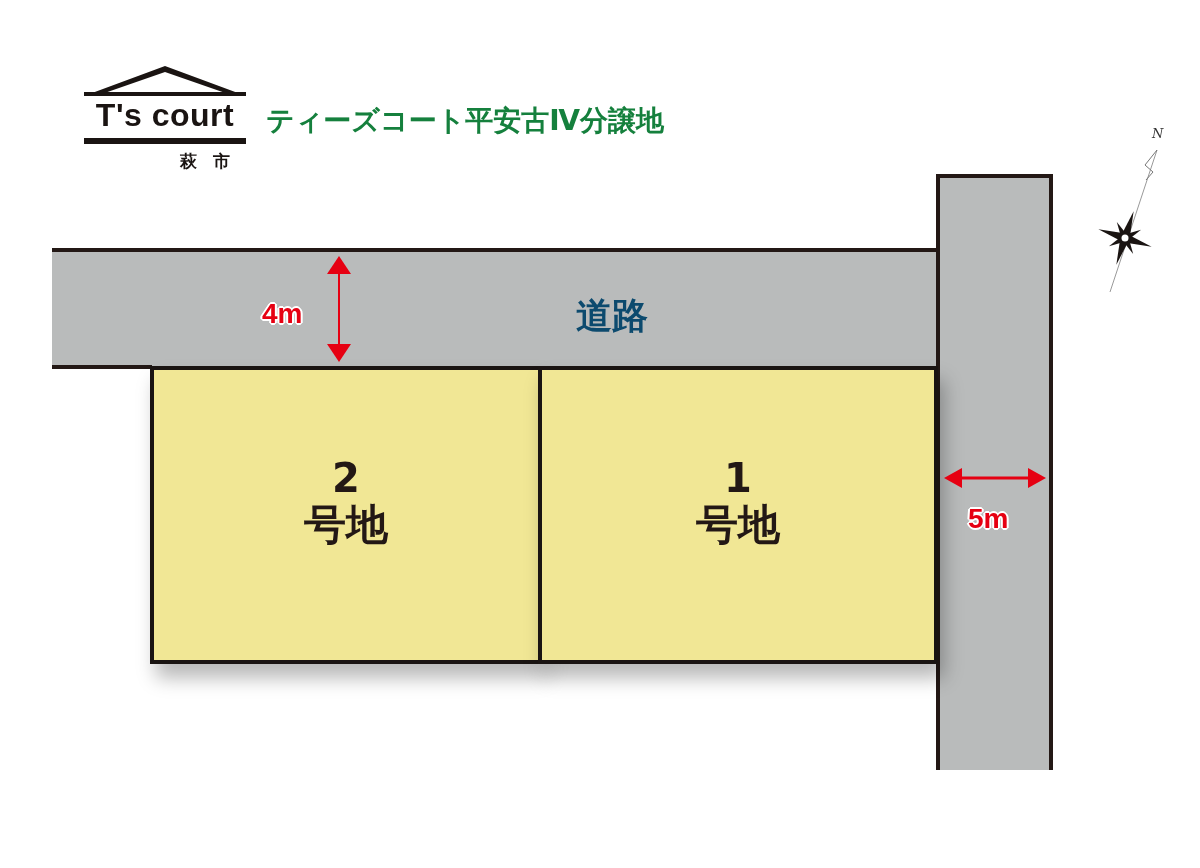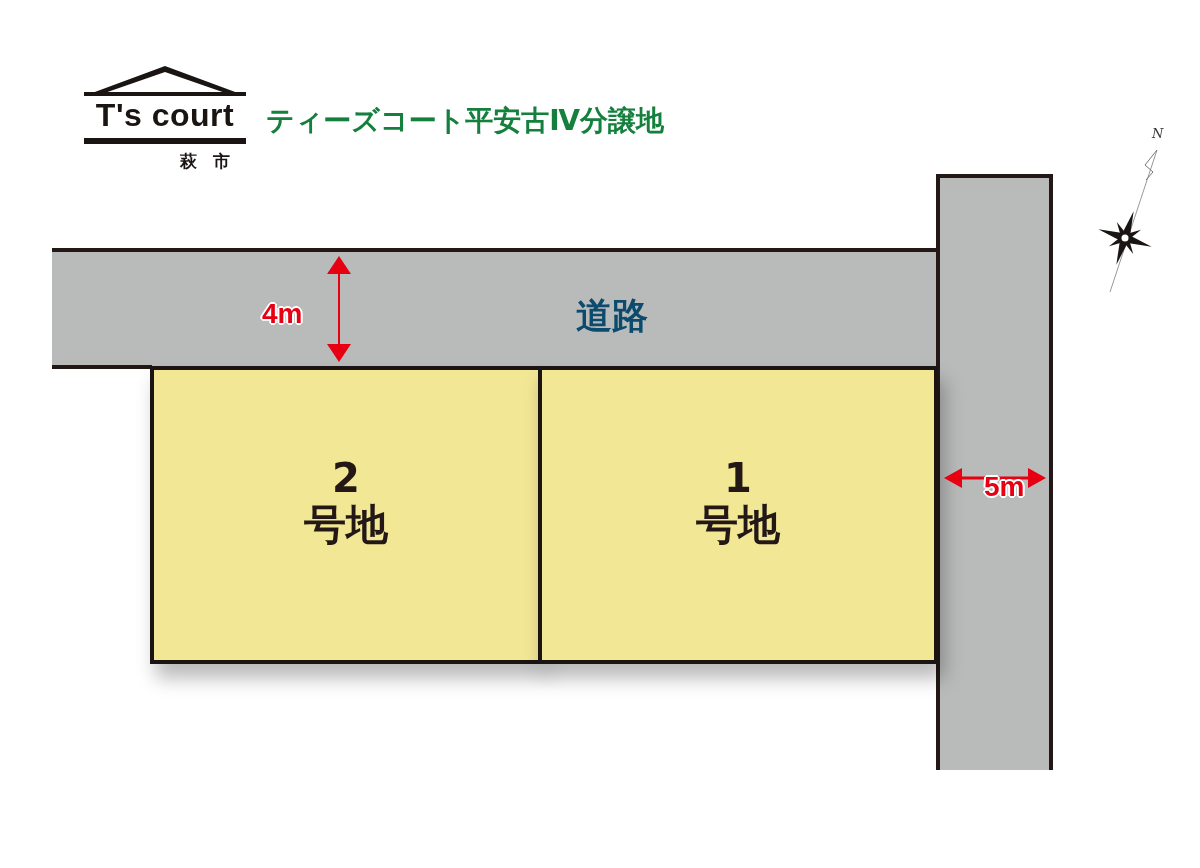--- a/index.html
+++ b/index.html
@@ -55,21 +55,21 @@
     .lot-num { top: 88px; font-size: 40px; line-height: 40px; }
     .lot-name { top: 134px; font-size: 42px; line-height: 42px; }
     
     .dim-text {
       font-family: "Liberation Sans", sans-serif; font-weight: bold; font-size: 28px;
       color: #e60012;
       text-shadow: -2px 0 #fff, 2px 0 #fff, 0 -2px #fff, 0 2px #fff,
                    -1px -1px #fff, 1px 1px #fff, -1px 1px #fff, 1px -1px #fff;
     }
     .dim-4m { left: 262px; top: 298px; }
-    .dim-5m { left: 968px; top: 471px; margin-left: 16px; }
+    .dim-5m { left: 968px; top: 503px; }
     svg.overlay { position: absolute; left: 0; top: 0; }
   </style>
 </head>
 <body>
 
 <svg class="abs logo-roof" viewBox="0 0 162 30" width="162" height="30">
   <polygon points="0,30 81,0 162,30 150,30 81,6 12,30" fill="#1a1412"></polygon>
   <rect x="0" y="26" width="162" height="4" fill="#1a1412"></rect>
 </svg>
 <div class="abs logo-text">T's court</div>

